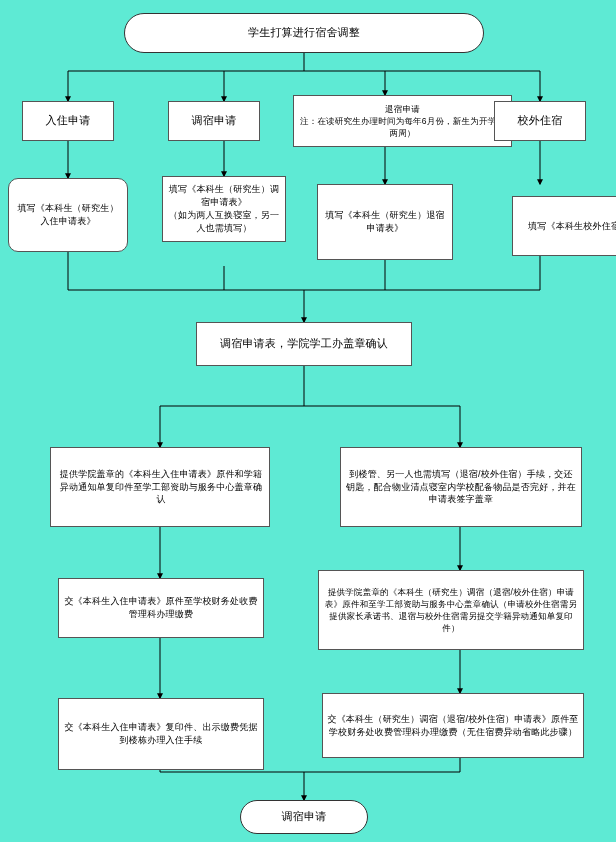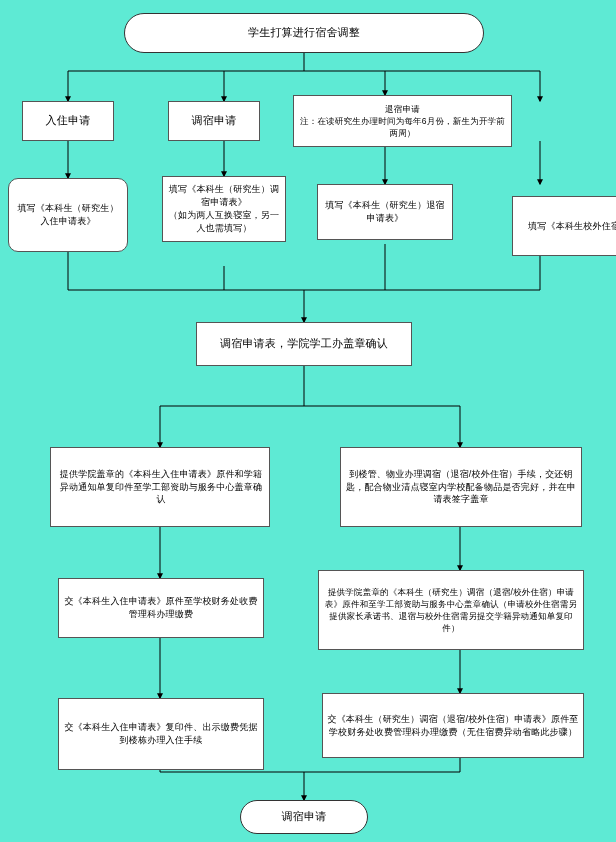--- a/index.html
+++ b/index.html
@@ -112,48 +112,51 @@
 
   <div class="node s11" style="left:168px; top:101px; width:92px; height:40px;">
     <span class="txt">调宿申请</span>
   </div>
 
   <div class="node s85" style="left:293px; top:95px; width:219px; height:52px;">
     <span class="txt">退宿申请
 注：在读研究生办理时间为每年6月份，新生为开学前两周）</span>
   </div>
 
+  <div class="node s11" style="left:494px; top:101px; width:92px; height:40px;">
+    <span class="txt">校外住宿</span>
+  </div>
 
   <div class="node s9" style="left:8px; top:178px; width:120px; height:74px;border-radius:10px;">
     <span class="txt">填写《本科生（研究生）入住申请表》</span>
   </div>
 
   <div class="node s9" style="left:162px; top:176px; width:124px; height:66px;">
     <span class="txt">填写《本科生（研究生）调宿申请表》
 （如为两人互换寝室，另一人也需填写）</span>
   </div>
 
-  <div class="node s9" style="left:317px; top:184px; width:136px; height:56px;">
+  <div class="node s9" style="left:317px; top:184px; width:136px; height:76px;">
     <span class="txt">填写《本科生（研究生）退宿申请表》</span>
   </div>
 
   <div class="node s9" style="left:472px; top:196px; width:161px; height:60px;margin-left:40px;">
     <span class="txt">填写《本科生校外住宿申请表》</span>
   </div>
 
   <div class="node s11" style="left:196px; top:322px; width:216px; height:44px;">
     <span class="txt">调宿申请表，学院学工办盖章确认</span>
   </div>
 
   <div class="node s9" style="left:50px; top:447px; width:220px; height:80px;padding-left:6px;">
     <span class="txt">提供学院盖章的《本科生入住申请表》原件和学籍异动通知单复印件至学工部资助与服务中心盖章确认</span>
   </div>
 
   <div class="node s9" style="left:340px; top:447px; width:242px; height:80px;">
-    <span class="txt">到楼管、物业办理调宿（退宿/校外住宿）手续，交还钥匙，配合物业清点寝室内学校配备物品是否完好，并在申请表签字盖章</span>
+    <span class="txt">到楼管、另一人也需填写（退宿/校外住宿）手续，交还钥匙，配合物业清点寝室内学校配备物品是否完好，并在申请表签字盖章</span>
   </div>
 
   <div class="node s9" style="left:58px; top:578px; width:206px; height:60px;">
     <span class="txt">交《本科生入住申请表》原件至学校财务处收费管理科办理缴费</span>
   </div>
 
   <div class="node s85" style="left:318px; top:570px; width:266px; height:80px;">
     <span class="txt">提供学院盖章的《本科生（研究生）调宿（退宿/校外住宿）申请表》原件和至学工部资助与服务中心盖章确认（申请校外住宿需另提供家长承诺书、退宿与校外住宿需另提交学籍异动通知单复印件）</span>
   </div>
 

